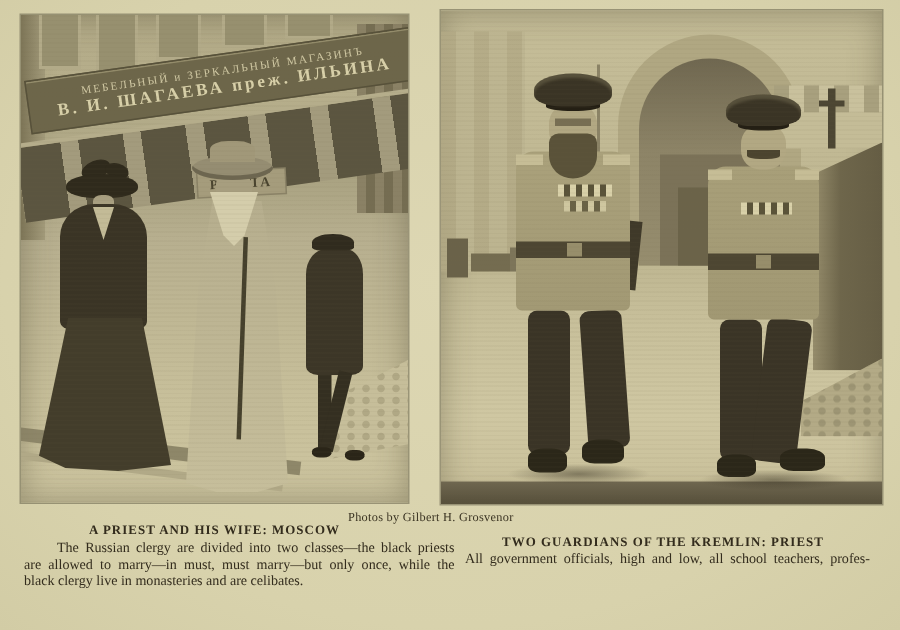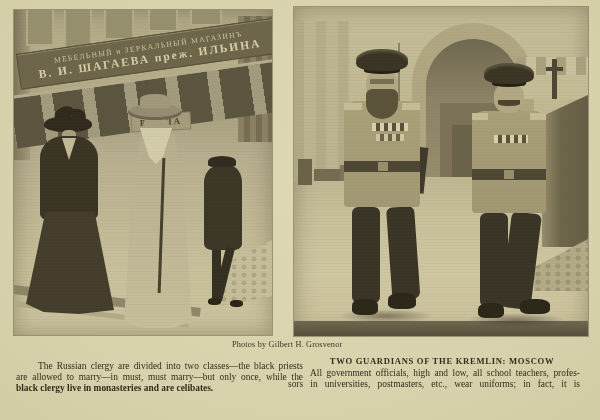--- a/index.html
+++ b/index.html
@@ -147,21 +147,21 @@
   
   .credit{position:absolute;left:232px;top:340px;font-size:8.2px;letter-spacing:.2px;color:#3a3322;}
   .caption{position:absolute;text-align:center;font-size:8.6px;font-weight:bold;
     letter-spacing:.7px;color:#332c1d;white-space:nowrap;}
   .caption-left{left:14px;top:348px;width:258px;}
   .caption-right{left:296px;top:356px;width:292px;}
   .bodytext{position:absolute;font-size:9.4px;line-height:10.8px;color:#332c1d;}
   .body-left{left:16px;top:361px;width:287px;}
   .body-right{left:288px;top:368px;width:292px;}
   .bodytext p{margin:0;text-align:justify;text-align-last:justify;}
-  .bodytext p.last{text-align-last:left;font-weight:bold;}
+  .bodytext p.last{text-align-last:left;}
   .bodytext p.indent{text-indent:22px;}
 </style>
 </head>
 <body>
 
 <div class="page">
 
   <div class="photo photo-left" title="A white-bearded priest in a long light robe and hat walks along a Moscow street beside his wife in a dark dress and feathered hat, a boy at right, mirror-shop fronts with Cyrillic signs behind">
     <div class="abs lp-pilaster"></div>
     <div class="abs lp-win" style="left:14px;top:0;width:24px;height:34px;"></div>
@@ -252,26 +252,26 @@
     <div class="abs buckle g2-buckle"></div>
     <div class="abs face g2-face"></div>
     <div class="abs g2-moustache"></div>
     <div class="abs g2-band"></div>
     <div class="abs visor g2-visor"></div>
     <div class="abs cap g2-cap"></div>
   </div>
 
   <div class="credit">Photos by Gilbert H. Grosvenor</div>
 
-  <div class="caption caption-right">TWO GUARDIANS OF THE KREMLIN: MOSCOW</div>
+  <div class="caption caption-left">A PRIEST AND HIS WIFE: MOSCOW</div>
+  <div class="caption caption-right">TWO GUARDIANS OF THE KREMLIN: PRIEST</div>
 
   <div class="bodytext body-left">
     <p class="indent">The Russian clergy are divided into two classes—the black priests</p>
     <p>are allowed to marry—in must, must marry—but only once, while the</p>
     <p class="last">black clergy live in monasteries and are celibates.</p>
   </div>
 
   <div class="bodytext body-right">
     <p class="indent">All government officials, high and low, all school teachers, profes-</p>
-    <p>sors in universities, postmasters, etc., wear uniforms; in fact, it is</p>
   </div>
 
 </div>
 
 </body></html>

